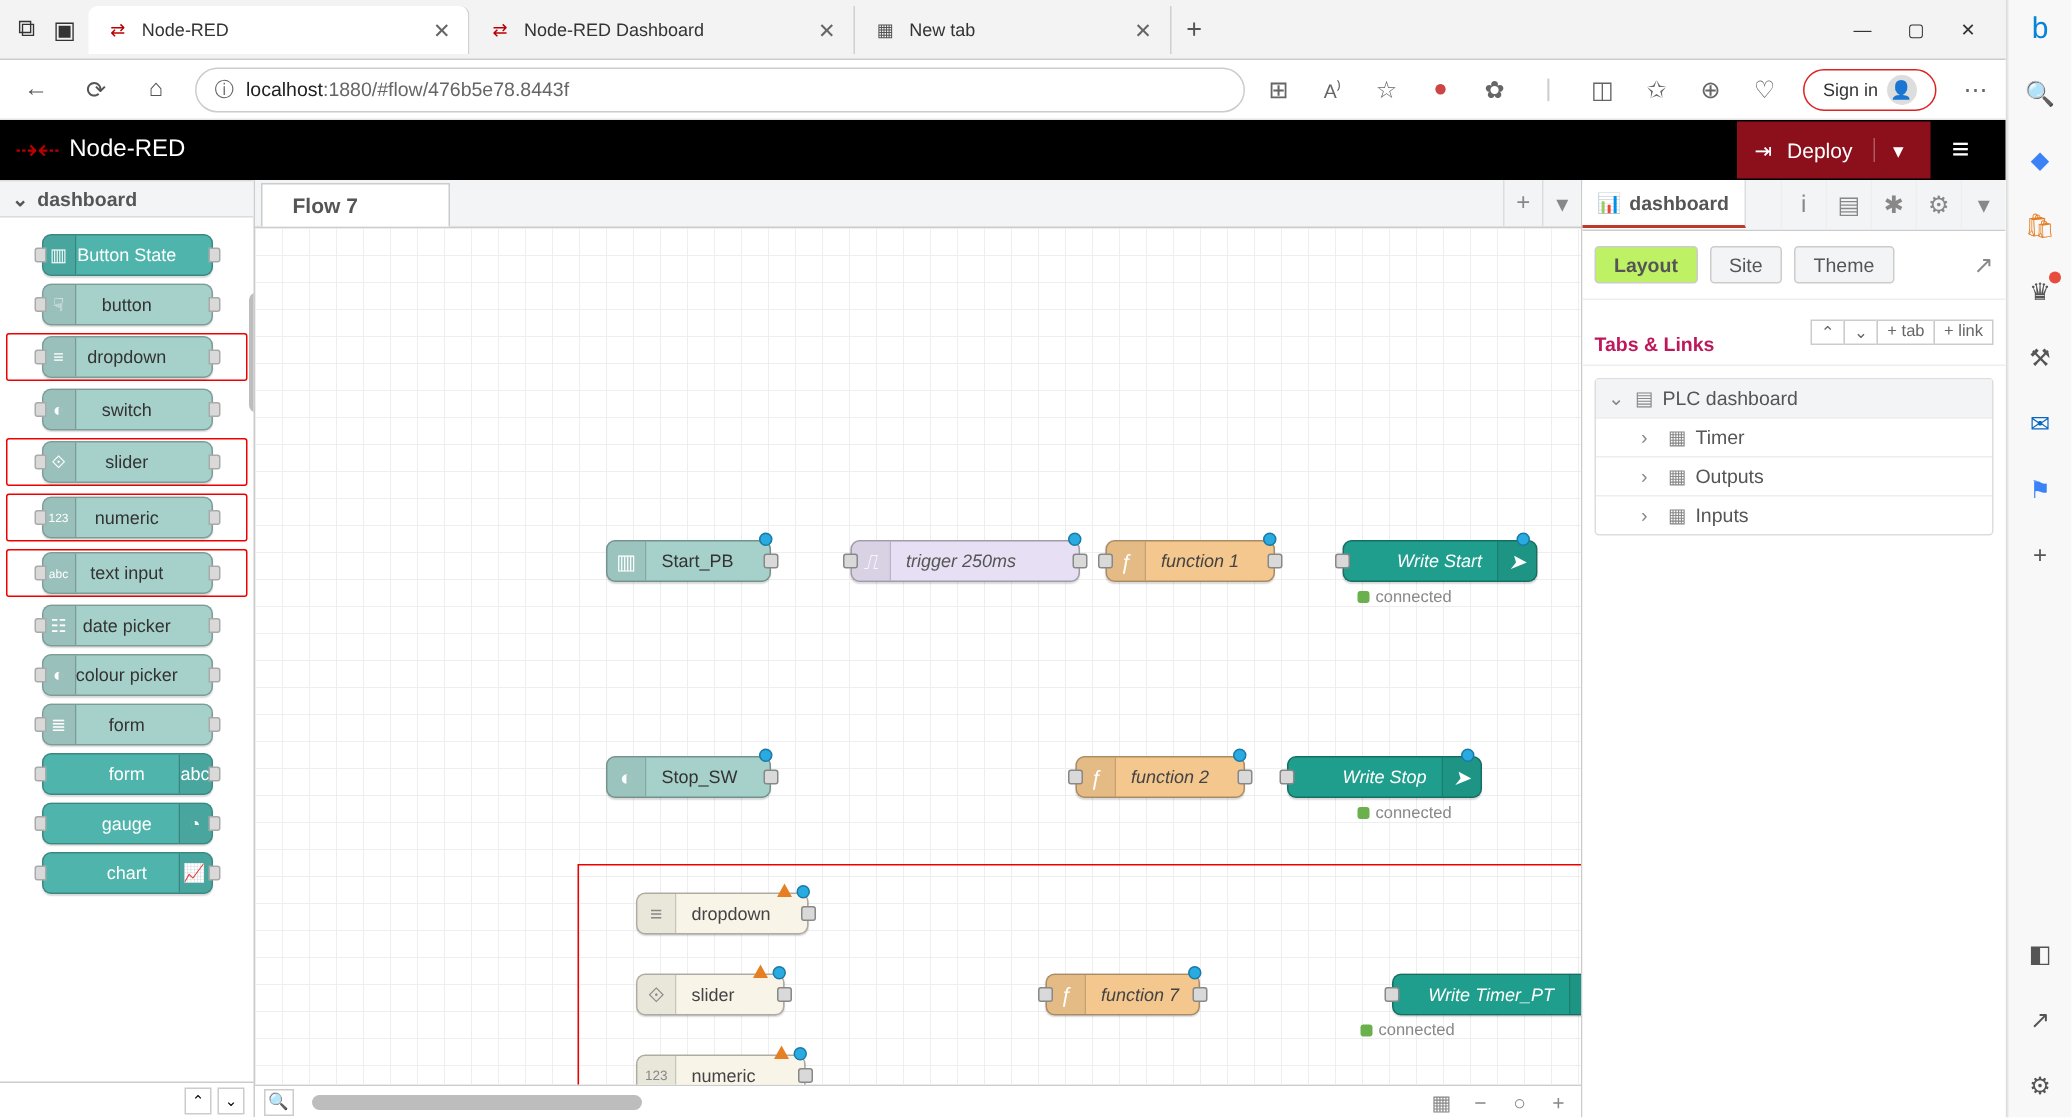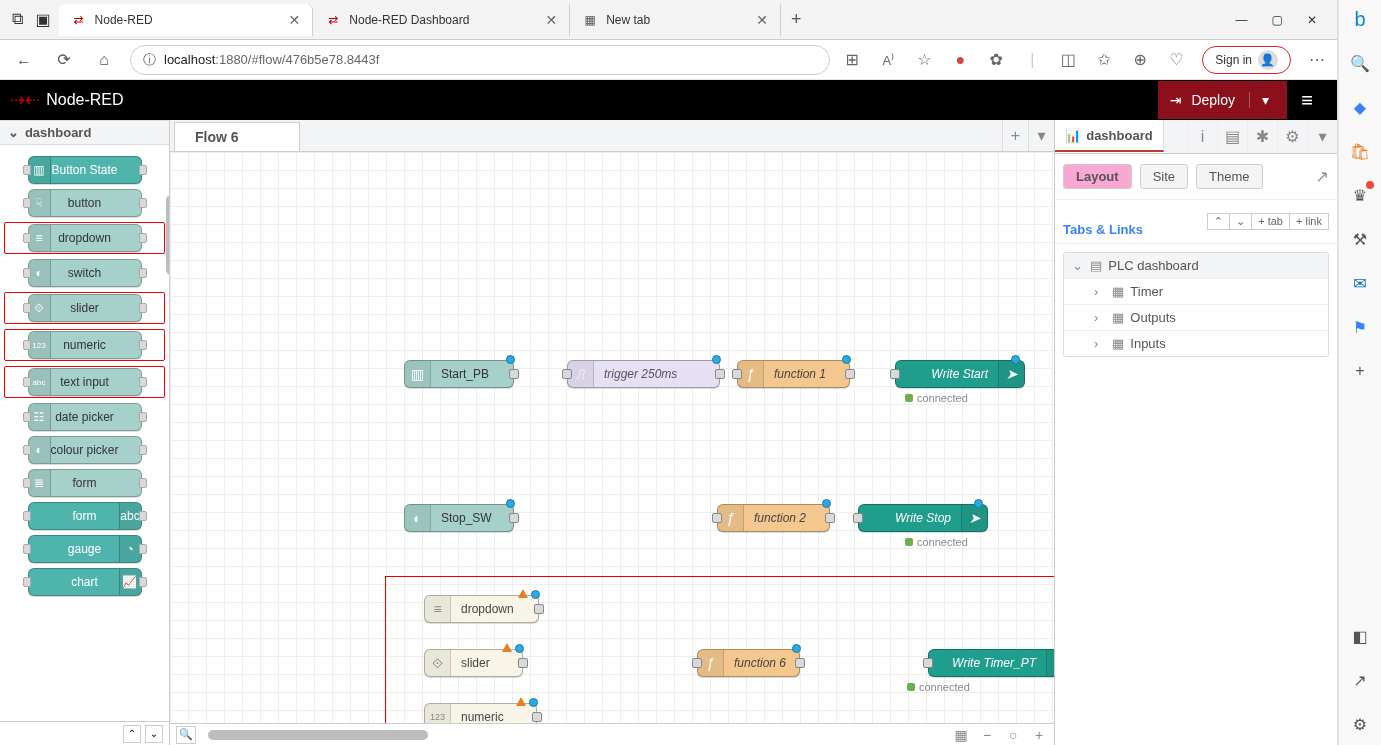--- a/index.html
+++ b/index.html
@@ -93,24 +93,24 @@
 
 .hl-box { position: absolute; border: 1.5px solid #e00; }
 
 
 .nr-sidebar { width: 282px; display: flex; flex-direction: column; background: #fff; }
 .sb-tabs { height: 34px; border-bottom: 1px solid #ccc; display: flex; align-items: stretch; }
 .sb-tab { flex: 0 0 auto; padding: 0 10px; display: flex; align-items: center; gap: 5px; border-right: 1px solid #ddd; font-size: 13px; font-weight: 600; color: #555; background: #fff; border-bottom: 2px solid #c0392b; height: 32px; }
 .sb-ico-tab { width: 30px; display: flex; align-items: center; justify-content: center; color: #888; border-left: 1px solid #eee; background: #f3f4f6; }
 .sb-subtabs { padding: 10px 8px; display: flex; gap: 8px; border-bottom: 1px solid #eee; align-items: center; }
 .subtab { border: 1px solid #ccc; padding: 4px 12px; border-radius: 3px; font-size: 13px; color: #555; background: #f3f4f6; }
-.subtab.active { background: #f9a8d4; font-weight: 600; }
+.subtab.active { background: #bef264; font-weight: 600; }
 .pop-ico { margin-left: auto; color: #888; }
 .sb-row { display: flex; align-items: center; padding: 6px 8px; border-bottom: 1px solid #eee; }
-.sb-row .title { font-size: 13px; font-weight: 700; color: #3b82f6; margin-top: 16px; }
+.sb-row .title { font-size: 13px; font-weight: 700; color: #be185d; margin-top: 16px; }
 .sb-row .btns { margin-left: auto; display: flex; gap: 0; }
 .sb-row .btns .b { border: 1px solid #ccc; padding: 1px 6px; font-size: 11px; color: #666; background: #fff; margin-left: -1px; }
 .tree { border: 1px solid #ddd; border-radius: 3px; margin: 8px; }
 .tree-item { display: flex; align-items: center; gap: 6px; padding: 5px 8px; font-size: 13px; color: #555; border-bottom: 1px solid #eee; }
 .tree-item:last-child { border-bottom: none; }
 .tree-item.root { background: #f3f4f6; }
 .tree-item .chev { width: 12px; color: #888; }
 .tree-item .tico { color: #888; font-size: 13px; }
 .tree-item.indent { padding-left: 30px; }
 
@@ -313,21 +313,21 @@
           </div>
         </div>
       <div class="palette-footer">
         <span class="small-btn">⌃</span>
         <span class="small-btn">⌄</span>
       </div>
     </div>
 
     <div class="workspace">
       <div class="ws-tabs">
-        <div class="ws-tab">Flow 6</div>
+        <div class="ws-tab">Flow 7</div>
         <div class="spacer"></div>
         <div class="tbtn">+</div>
         <div class="tbtn">▾</div>
       </div>
       <div class="canvas-wrap">
         <div class="canvas">
           <svg>
             <g stroke="#999" stroke-width="3" fill="none">
               <path d="M344,222 C370,222 370,222 397,222"></path>
               <path d="M550,222 C558,222 558,222 567,222"></path>
@@ -416,21 +416,21 @@
           <div class="cnode ui-ivory" style="left:254px;top:551px;width:113px">
             <span class="cicon" style="color:#888;font-size:9px">123</span>
             <span class="clabel">numeric</span>
             <span class="port out"></span>
               <span class="tri" style="right:10px"></span>
               <span class="dot blue" style="right:-2px"></span>
           </div>
 
           <div class="cnode ui-func" style="left:527px;top:497px;width:103px">
             <span class="cicon">ƒ</span>
-            <span class="clabel">function 6</span>
+            <span class="clabel">function 7</span>
             <span class="port in"></span>
               <span class="port out"></span>
               <span class="dot blue" style="right:-2px"></span>
           </div>
           <div class="cnode ui-write" style="left:758px;top:497px;width:145px">
             <span class="clabel" style="text-align:right">Write Timer_PT</span>
             <span class="cicon-r">➤</span>
             <span class="port in"></span>
               <span class="dot blue" style="right:4px"></span>
           </div>

